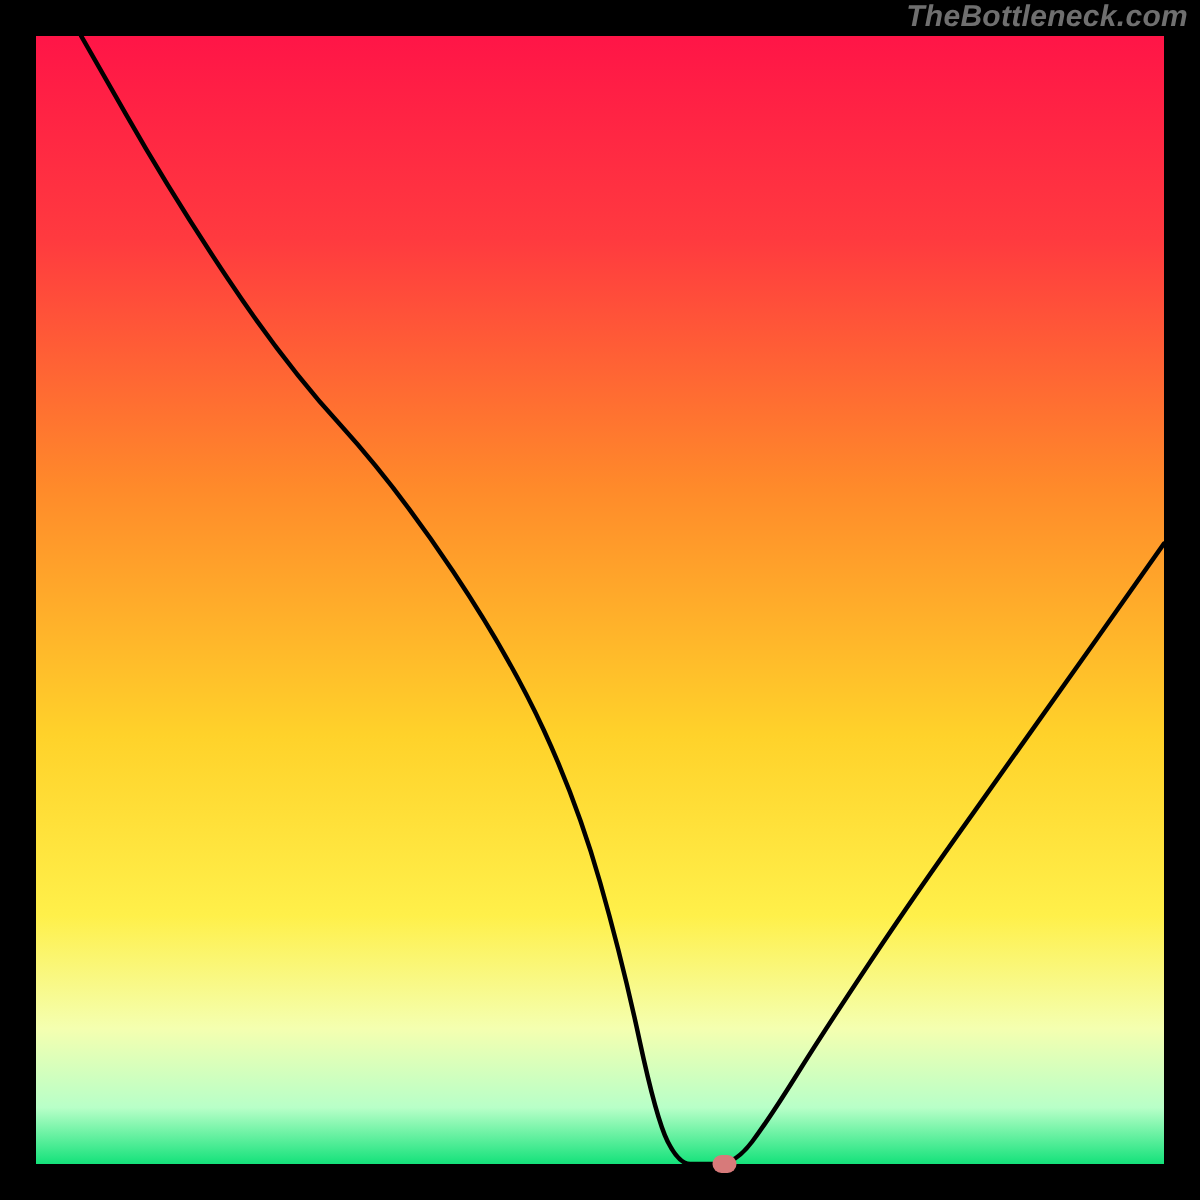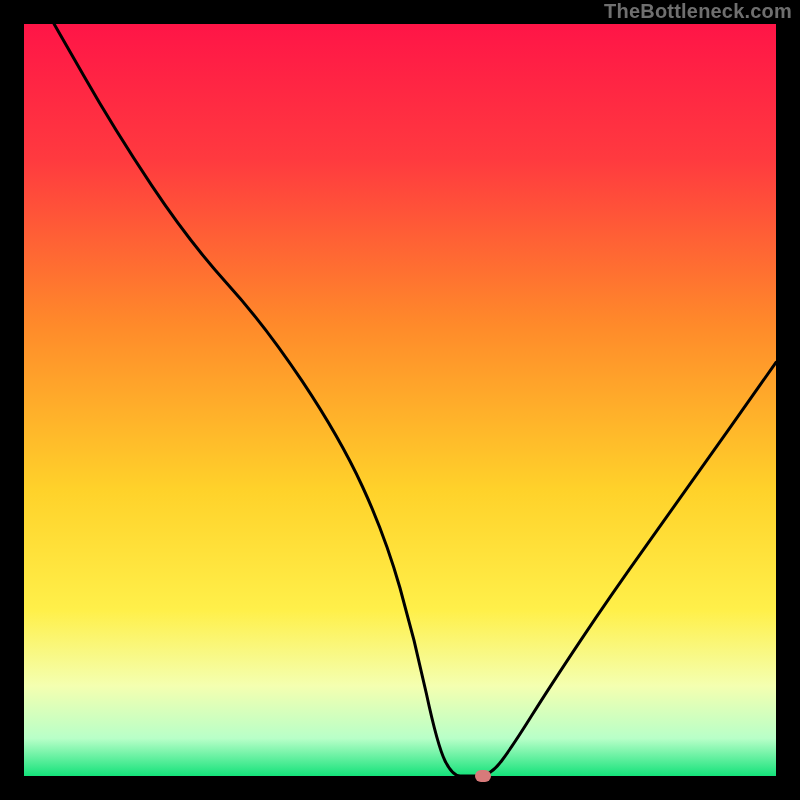--- a/index.html
+++ b/index.html
@@ -18,20 +18,21 @@
   }
   .attribution {
     position: absolute;
     top: 0;
     right: 8px;
     color: #6f6f6f;
     font-size: 20px;
     font-weight: 600;
     letter-spacing: 0.2px;
     z-index: 10;
+    font-style: italic;
   }
   .plot-frame {
     position: absolute;
     left: 24px;
     top: 24px;
     width: 752px;
     height: 752px;
     background: #000;
   }
   .gradient {

